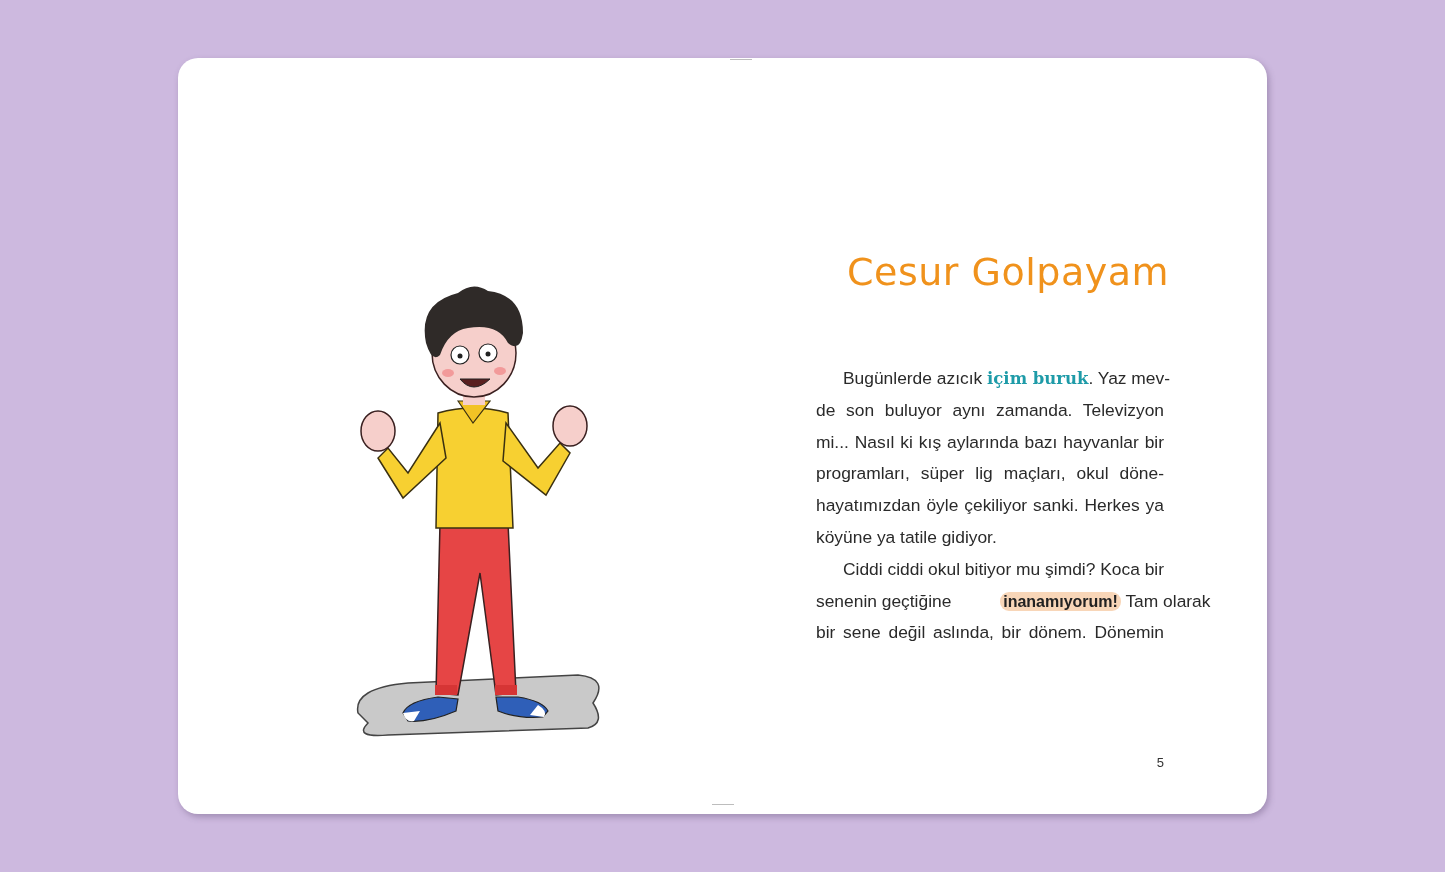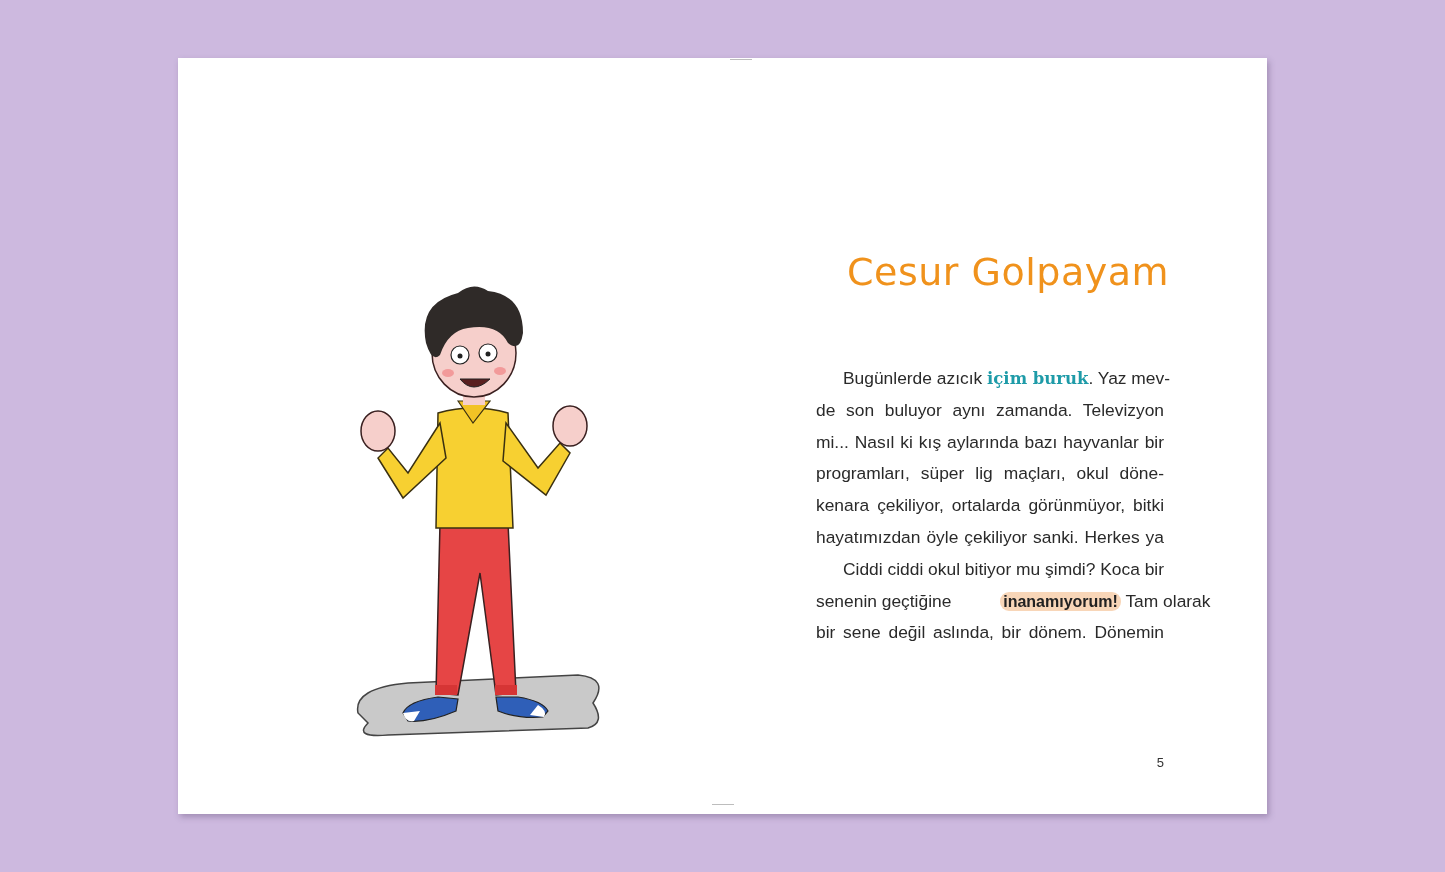--- a/index.html
+++ b/index.html
@@ -2,21 +2,21 @@
 <html><head>
 <meta charset="utf-8">
 <style>
   html, body { margin:0; padding:0; }
   body {
     width:1445px; height:872px; background:#CDB9DF; position:relative; overflow:hidden;
     font-family:"DejaVu Sans", sans-serif;
   }
   .spread {
     position:absolute; left:178px; top:58px; width:1089px; height:756px;
-    background:#ffffff; box-shadow: 2px 3px 6px rgba(80,60,100,0.35);
+    background:#ffffff; box-shadow: 2px 3px 6px rgba(80,60,100,0.35); border-radius: 20px;
   }
   .gutter-mark { position:absolute; height:1px; width:22px; background:#bdbdbd; }
   .gutter-top { left:552px; top:1px; }
   .gutter-bottom { left:534px; top:746px; }
   .illustration { position:absolute; left:170px; top:225px; width:260px; height:470px; }
   .title {
     position:absolute; left:640px; top:192px; width:380px; text-align:center;
     font-family:"DejaVu Sans", sans-serif; font-size:38px; color:#F0921C; letter-spacing:0.5px;
   }
   .text {
@@ -79,21 +79,21 @@
     <path d="M112 96 Q125 112 142 96 Z" fill="#5a1f1f" stroke="#222" stroke-width="1"></path>
   </svg>
 
   <div class="title">Cesur Golpayam</div>
 
   <div class="text">
     <span class="line indent"><span>Bugünlerde azıcık </span><span class="hl-teal">içim buruk</span><span>. Yaz mev-</span></span>
     <span class="line">de son buluyor aynı zamanda. Televizyon</span>
     <span class="line">mi... Nasıl ki kış aylarında bazı hayvanlar bir</span>
     <span class="line">programları, süper lig maçları, okul döne-</span>
-    <span class="line">kenara çekiliyor, ortalarda görünmüyor, bitki</span>
     <span class="line">hayatımızdan öyle çekiliyor sanki. Herkes ya</span>
+    <span class="line last">köyüne ya tatile gidiyor.</span>
     <span class="line indent">Ciddi ciddi okul bitiyor mu şimdi? Koca bir</span>
     <span class="line"><span>senenin geçtiğine </span><span class="hl-peach">inanamıyorum!</span><span> Tam olarak</span></span>
     <span class="line">bir sene değil aslında, bir dönem. Dönemin</span>
   </div>
 
   <div class="page-num">5</div>
 </div>
 
 </body></html>

